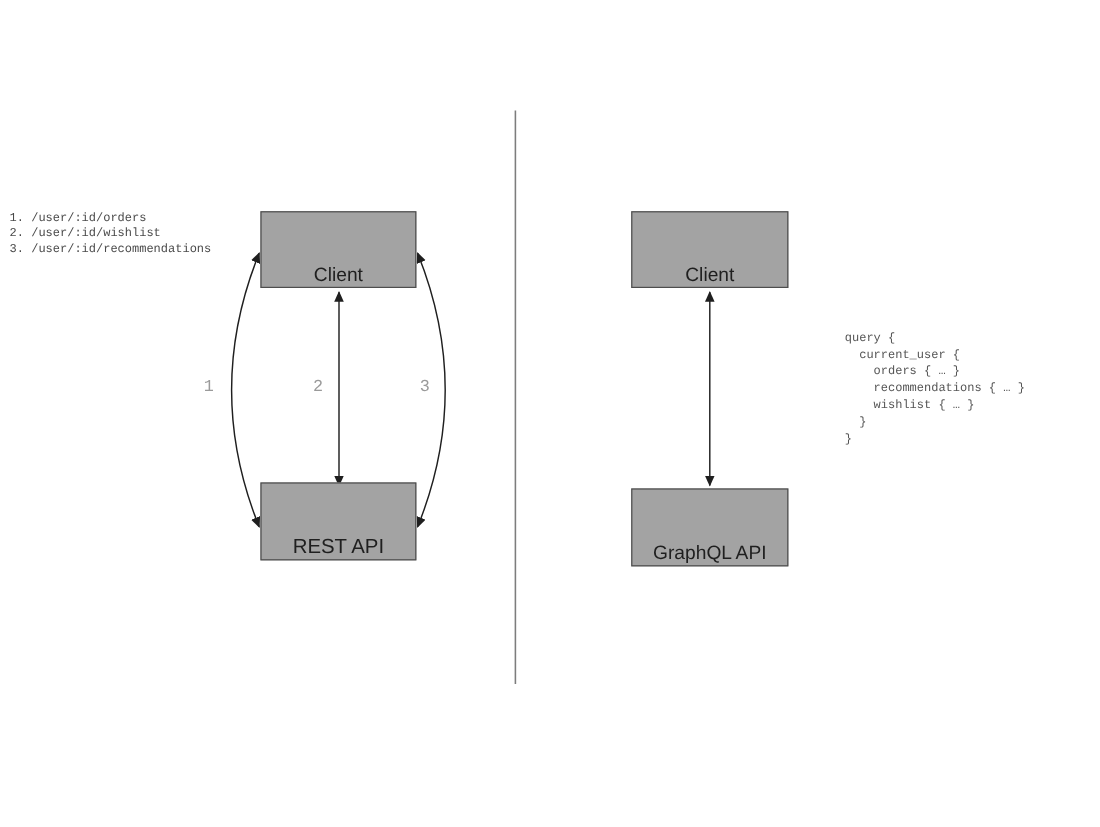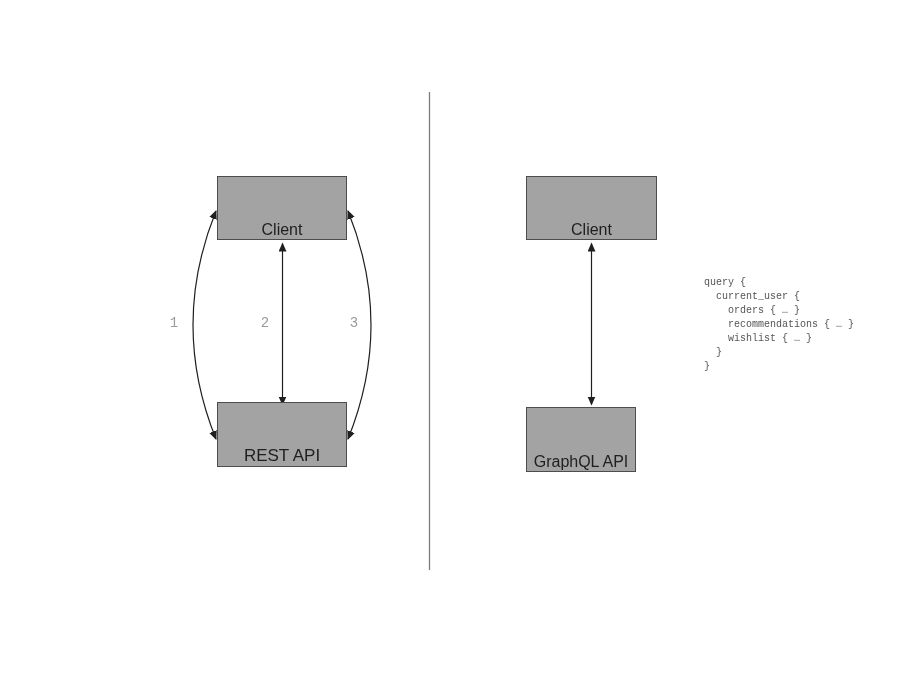--- a/index.html
+++ b/index.html
@@ -38,21 +38,21 @@
     border: 1.5px solid #4d4d4d;
     display: flex;
     align-items: flex-end;
     justify-content: center;
     font-size: 16px;
     color: #1f1f1f;
   }
   #left-client  { left: 217px; top: 176px; width: 130px; height: 64px; }
   #rest-api     { left: 217px; top: 402px; width: 130px; height: 65px; font-size: 17px; }
   #right-client { left: 526px; top: 176px; width: 131px; height: 64px; }
-  #graphql-api  { left: 526px; top: 407px; width: 110px; height: 65px; }
+  #graphql-api  { left: 526px; top: 407px; width: 131px; height: 65px; }
   .code {
     position: absolute;
     margin: 0;
     font-family: "Liberation Mono", monospace;
     white-space: pre;
   }
   #endpoint-list {
     left: 8px;
     top: 176px;
     font-size: 10px;
@@ -91,20 +91,23 @@
       </marker>
     </defs>
     <line x1="429.5" y1="92" x2="429.5" y2="570" stroke="#7d7d7d" stroke-width="1.3"></line>
     <path d="M 216 211 Q 170 325 216 439" fill="none" stroke="#1f1f1f" stroke-width="1.2" marker-start="url(#ah)" marker-end="url(#ah)"></path>
     <line x1="282.5" y1="243.5" x2="282.5" y2="404.5" stroke="#1f1f1f" stroke-width="1.2" marker-start="url(#ah)" marker-end="url(#ah)"></line>
     <path d="M 348 211 Q 394 325 348 439" fill="none" stroke="#1f1f1f" stroke-width="1.2" marker-start="url(#ah)" marker-end="url(#ah)"></path>
     <line x1="591.5" y1="243.5" x2="591.5" y2="404.5" stroke="#1f1f1f" stroke-width="1.2" marker-start="url(#ah)" marker-end="url(#ah)"></line>
   </svg>
 
 
+  <pre class="code" id="endpoint-list">1. /user/:id/orders
+2. /user/:id/wishlist
+3. /user/:id/recommendations</pre>
 
   <div class="node" id="left-client">
     <span>Client</span>
   </div>
 
   <div class="node" id="rest-api">
     <span>REST API</span>
   </div>
 
   <span class="arrow-label" id="arrow-label-1">1</span>

